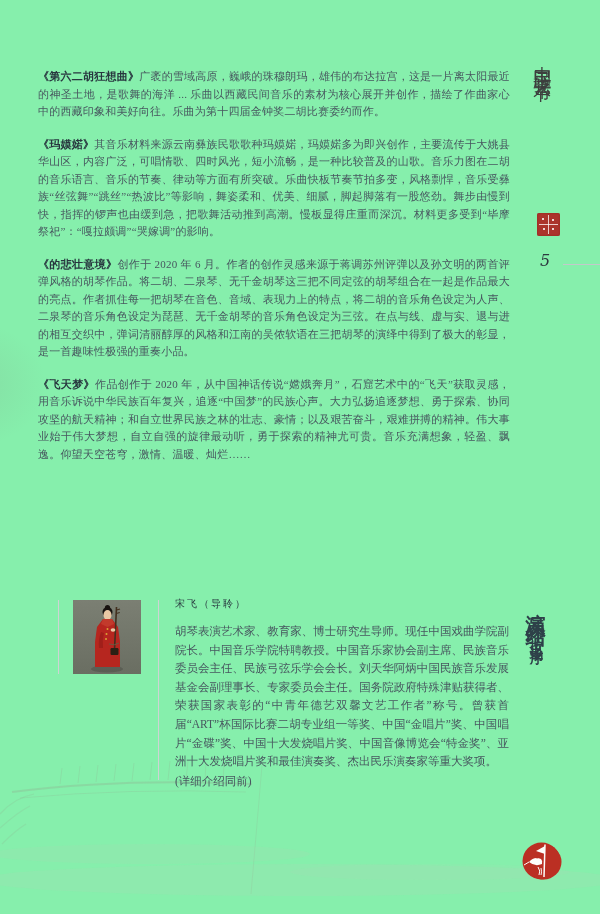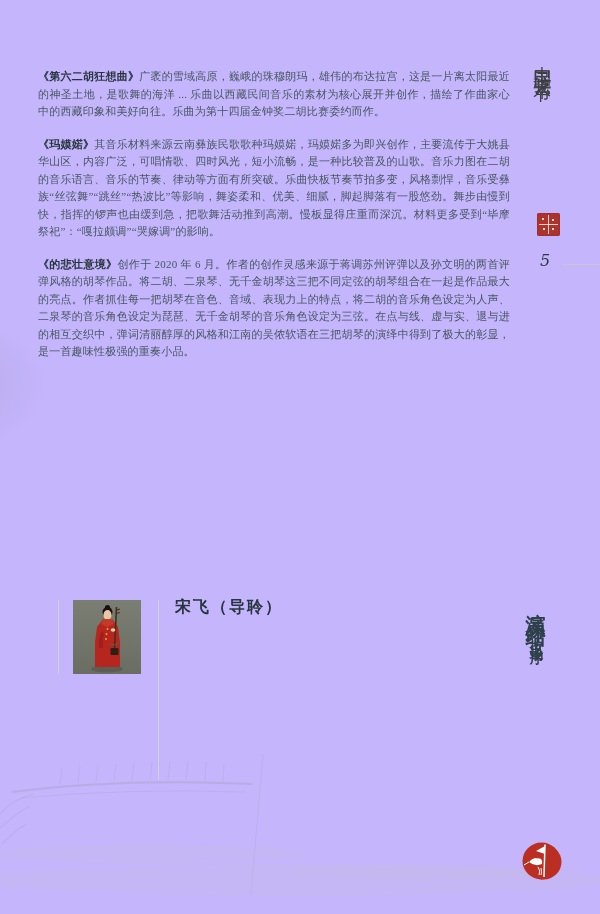--- a/index.html
+++ b/index.html
@@ -1,37 +1,37 @@
 <!DOCTYPE html>
 <html><head>
 <meta charset="utf-8">
 <style>
   html,body{margin:0;padding:0;background:#e9e9e9;}
   .page{
     position:relative;width:600px;height:914px;margin:0 auto;
-    background:#c4b5fd;overflow:hidden;
+    background:#86efac;overflow:hidden;
     font-family:"Liberation Serif","DejaVu Serif",serif;
   }
 
   
   .notes{position:absolute;left:38px;top:68px;width:472px;}
   .program{
     margin:0 0 15px 0;font-size:11px;line-height:17.5px;
     text-align:justify;color:#47575f;letter-spacing:.2px;
   }
   .ptitle{font-weight:bold;color:#27363e;}
 
   
   .photo-rule{position:absolute;left:58px;top:600px;width:1px;height:74px;background:#ced3d4;}
   .photo{position:absolute;left:73px;top:600px;width:68px;height:74px;}
   .photo svg{display:block;}
   .bio-rule{position:absolute;left:158px;top:600px;width:1px;height:180px;background:#ced3d4;}
   .bio{position:absolute;left:175px;top:597px;width:334px;}
   .bio h3{
-    margin:0 0 11px 0;font-size:16px;font-weight:bold;
+    margin:0 0 11px 0;font-size:10px;font-weight:normal;
     color:#27363e;letter-spacing:2px;
   }
   .bio .biotext{
     margin:0;font-size:11.5px;line-height:18.6px;text-align:justify;
     color:#47575f;
   }
   .bio .note{margin:1px 0 0 0;font-size:11.5px;line-height:18.6px;color:#47575f;}
 
   
   .calligraphy{
@@ -105,20 +105,21 @@
     <ellipse cx="150" cy="100" rx="160" ry="10" fill="#cfc9bd" opacity="0.10"></ellipse>
     <ellipse cx="430" cy="118" rx="140" ry="8" fill="#cfc9bd" opacity="0.08"></ellipse>
     <path d="M70,-6 q6,-6 12,0 q-6,-2 -12,0" fill="#aba295" opacity="0.25"></path>
     <path d="M338,-20 q7,-6 13,0 q-6,-2 -13,0" fill="#aba295" opacity="0.18"></path>
   </svg>
 
   <section class="notes">
     <p class="program"><span class="ptitle">《第六二胡狂想曲》</span><span>广袤的雪域高原，巍峨的珠穆朗玛，雄伟的布达拉宫，这是一片离太阳最近的神圣土地，是歌舞的海洋 ... 乐曲以西藏民间音乐的素材为核心展开并创作，描绘了作曲家心中的西藏印象和美好向往。乐曲为第十四届金钟奖二胡比赛委约而作。</span></p>
     <p class="program"><span class="ptitle">《玛嫫婼》</span><span>其音乐材料来源云南彝族民歌歌种玛嫫婼，玛嫫婼多为即兴创作，主要流传于大姚县华山区，内容广泛，可唱情歌、四时风光，短小流畅，是一种比较普及的山歌。音乐力图在二胡的音乐语言、音乐的节奏、律动等方面有所突破。乐曲快板节奏节拍多变，风格剽悍，音乐受彝族“丝弦舞”“跳丝”“热波比”等影响，舞姿柔和、优美、细腻，脚起脚落有一股悠劲。舞步由慢到快，指挥的锣声也由缓到急，把歌舞活动推到高潮。慢板显得庄重而深沉。材料更多受到“毕摩祭祀”：“嘎拉颇调”“哭嫁调”的影响。</span></p>
     <p class="program"><span class="ptitle">《的悲壮意境》</span><span>创作于 2020 年 6 月。作者的创作灵感来源于蒋调苏州评弹以及孙文明的两首评弹风格的胡琴作品。将二胡、二泉琴、无千金胡琴这三把不同定弦的胡琴组合在一起是作品最大的亮点。作者抓住每一把胡琴在音色、音域、表现力上的特点，将二胡的音乐角色设定为人声、二泉琴的音乐角色设定为琵琶、无千金胡琴的音乐角色设定为三弦。在点与线、虚与实、退与进的相互交织中，弹词清丽醇厚的风格和江南的吴侬软语在三把胡琴的演绎中得到了极大的彰显，是一首趣味性极强的重奏小品。</span></p>
+    <p class="program"><span class="ptitle">《飞天梦》</span><span>作品创作于 2020 年，从中国神话传说“嫦娥奔月”，石窟艺术中的“飞天”获取灵感，用音乐诉说中华民族百年复兴，追逐“中国梦”的民族心声。大力弘扬追逐梦想、勇于探索、协同攻坚的航天精神；和自立世界民族之林的壮志、豪情；以及艰苦奋斗，艰难拼搏的精神。伟大事业始于伟大梦想，自立自强的旋律最动听，勇于探索的精神尤可贵。音乐充满想象，轻盈、飘逸。仰望天空苍穹，激情、温暖、灿烂……</span></p>
   </section>
 
   <div class="photo-rule"></div>
 
   <div class="photo">
     <svg width="68" height="74" viewBox="0 0 68 74" xmlns="http://www.w3.org/2000/svg">
       <defs>
         <linearGradient id="pbg" x1="0" y1="0" x2="0" y2="1">
           <stop offset="0" stop-color="#7b7f73"></stop>
             <stop offset="1" stop-color="#6a6e62"></stop>
@@ -141,20 +142,22 @@
       <rect x="37.5" y="48" width="8" height="7" rx="1.2" fill="#2c2014"></rect>
       <ellipse cx="40" cy="30" rx="2.4" ry="1.8" fill="#e9c8a4"></ellipse>
       <path d="M36,44 Q42,46 46,43" stroke="#6d5840" stroke-width="1" fill="none"></path>
     </svg>
   </div>
 
   <div class="bio-rule"></div>
 
   <div class="bio">
     <h3>宋飞（导聆）</h3>
+    <p class="biotext">胡琴表演艺术家、教育家、博士研究生导师。现任中国戏曲学院副院长。中国音乐学院特聘教授。中国音乐家协会副主席、民族音乐委员会主任、民族弓弦乐学会会长。刘天华阿炳中国民族音乐发展基金会副理事长、专家委员会主任。国务院政府特殊津贴获得者、荣获国家表彰的“中青年德艺双馨文艺工作者”称号。曾获首届“ART”杯国际比赛二胡专业组一等奖、中国“金唱片”奖、中国唱片“金碟”奖、中国十大发烧唱片奖、中国音像博览会“特金奖”、亚洲十大发烧唱片奖和最佳演奏奖、杰出民乐演奏家等重大奖项。</p>
+    <p class="note">(详细介绍同前)</p>
   </div>
 
   <div class="calligraphy">中国弓弦艺术节</div>
 
   <div class="seal">
     <span class="dotgrid"></span>
   </div>
 
   <div class="pageno">5</div>
   <div class="pageno-rule"></div>

